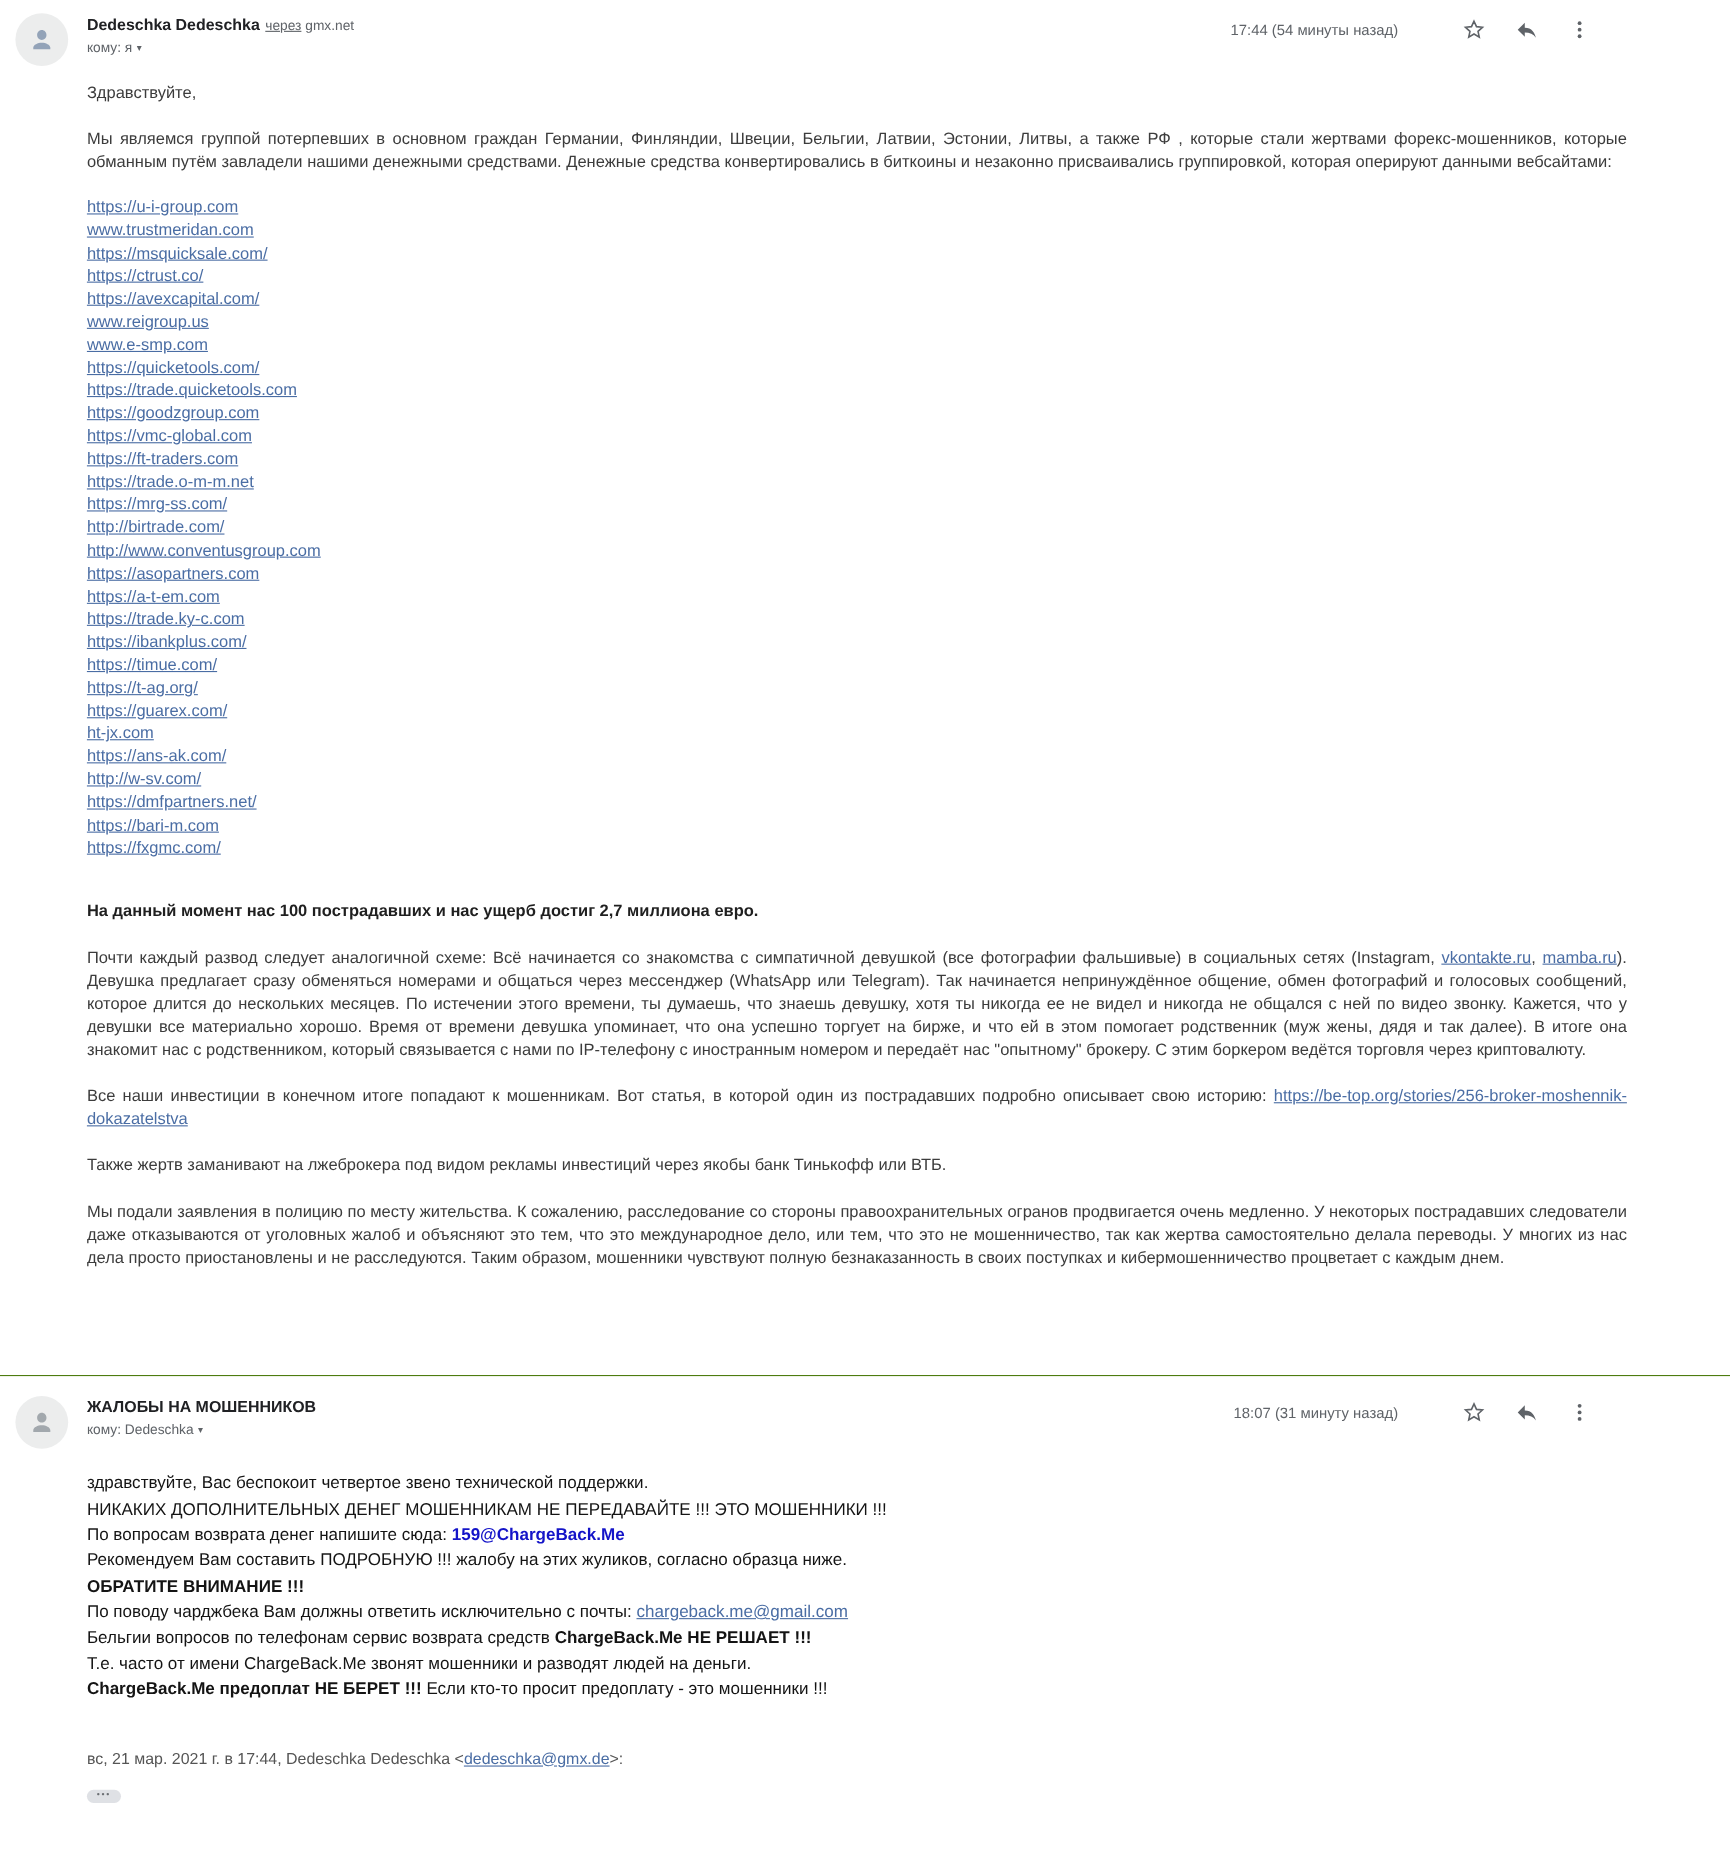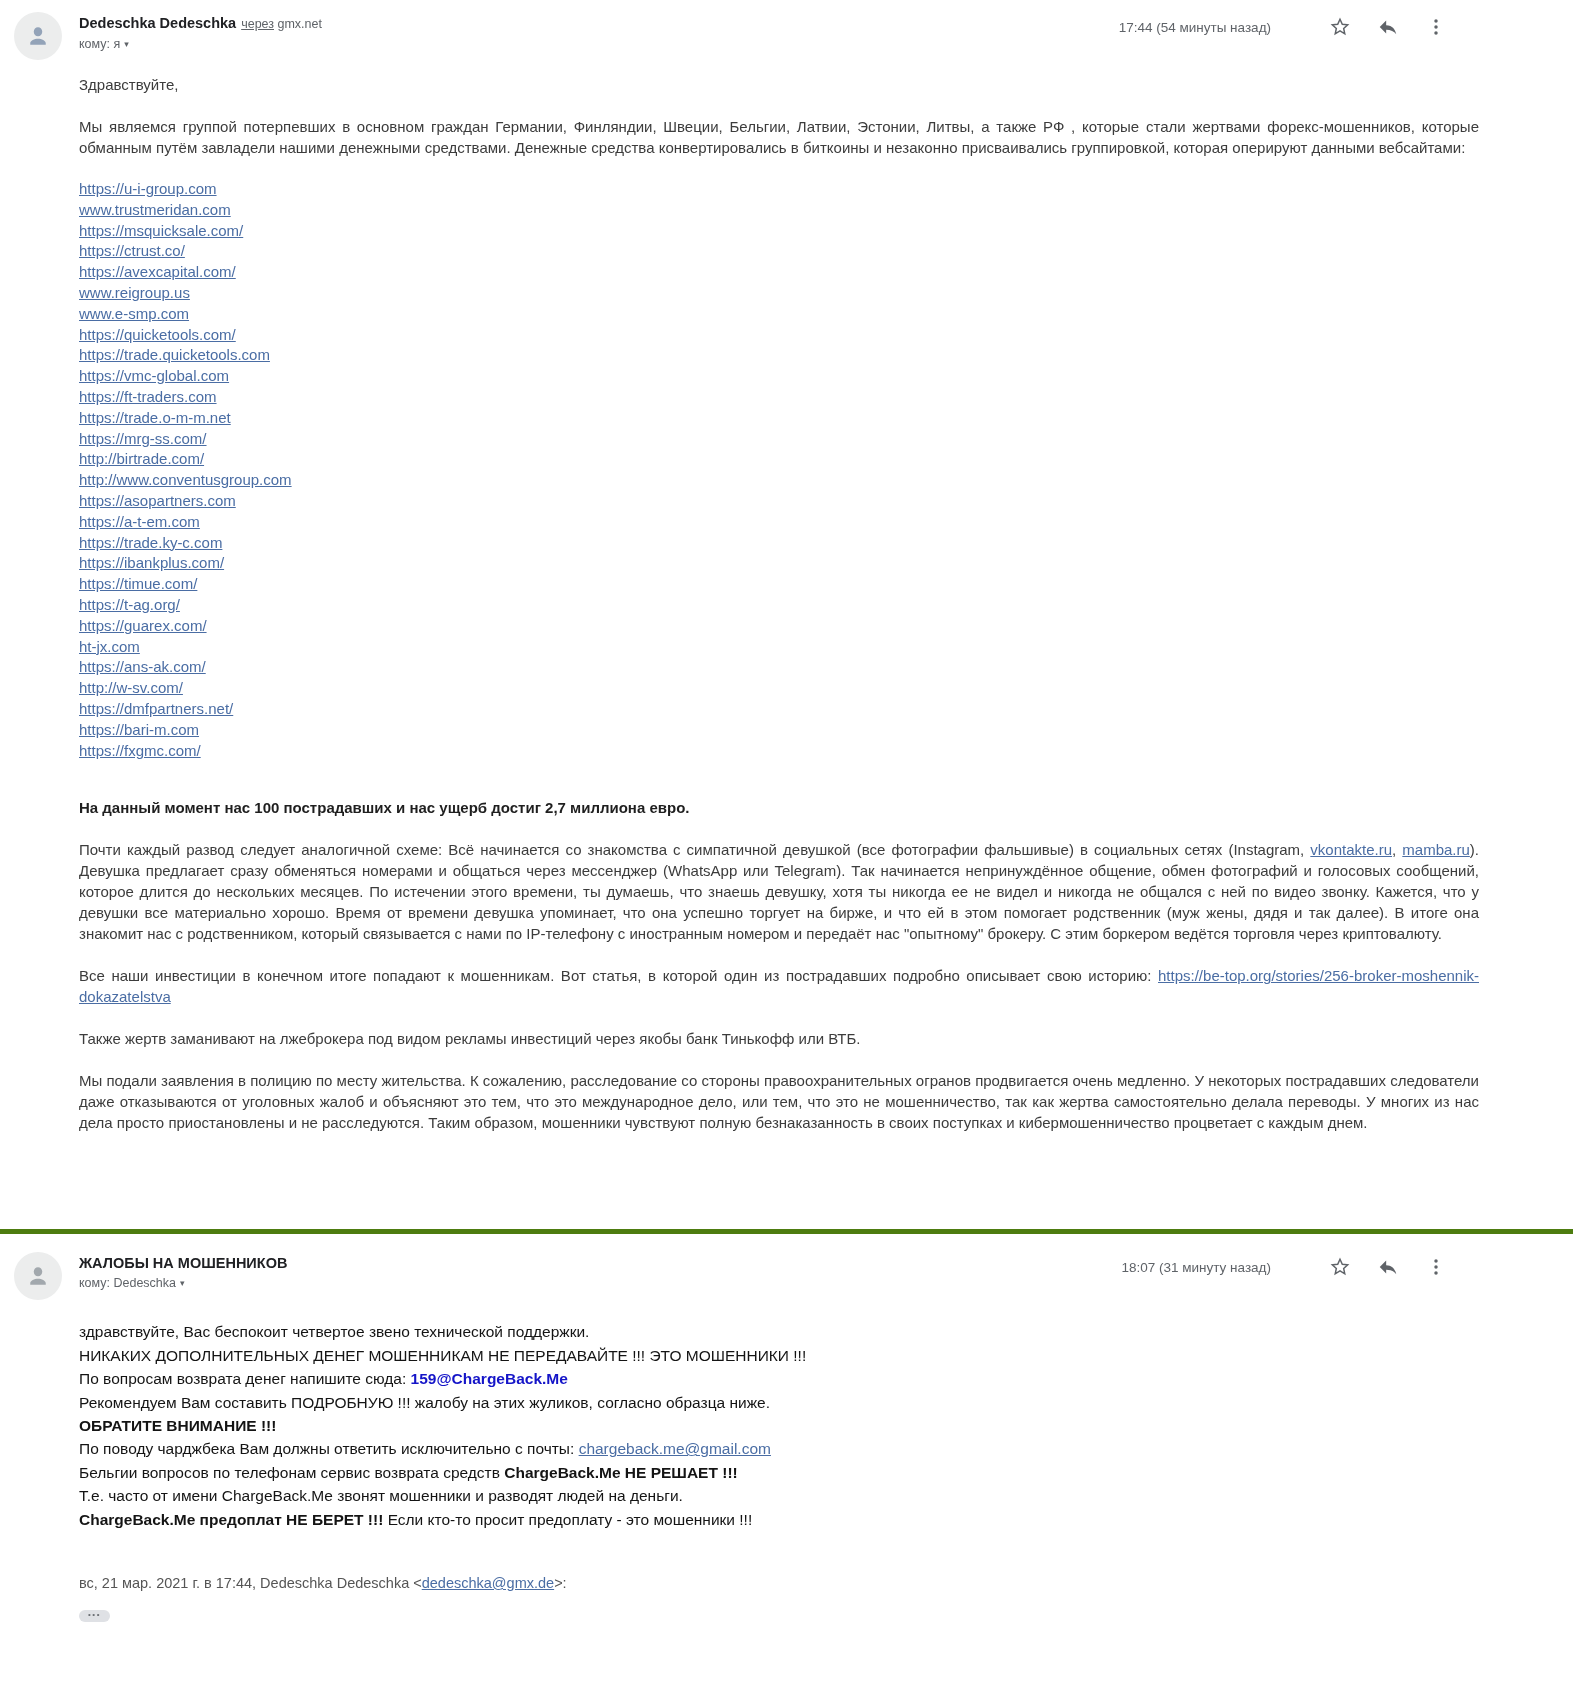--- a/index.html
+++ b/index.html
@@ -1,21 +1,21 @@
 <!DOCTYPE html>
 <html><head>
 <meta charset="utf-8">
 <style>
   html,body{margin:0;padding:0;background:#fff;}
   .page{
     width:1573px;height:1687px;background:#ffffff;overflow:hidden;position:relative;
     font-family:"Liberation Sans","DejaVu Sans",sans-serif;color:#3c3c3c;
   }
   .email{padding:12px 94px 0 14px;position:relative;}
-  .email2{border-top:5px solid #4d7c0f;margin-top:0;padding-top:18px;}
+  .email2{border-top:1px solid #4d7c0f;margin-top:0;padding-top:18px;}
   
   .msg-header{display:flex;align-items:flex-start;}
   .avatar{width:48px;height:48px;border-radius:50%;background:#eceded;margin-right:17px;
     display:flex;align-items:center;justify-content:center;flex:0 0 48px;cursor:pointer;}
   .sender-block{padding-top:2px;}
   .sender-line{font-size:14.5px;font-weight:bold;color:#202124;line-height:18px;}
   .via{font-weight:normal;font-size:12.5px;color:#5f6368;margin-left:5px;}
   .via-word{text-decoration:underline;}
   .meta-line{font-size:12.5px;color:#5f6368;margin-top:4px;cursor:pointer;}
   .arrow{font-size:9px;margin-left:4px;position:relative;top:-1px;}
@@ -89,20 +89,21 @@
       <div class="url-list">
           <div class="url-line"><a href="#" class="lnk">https://u-i-group.com</a></div>
           <div class="url-line"><a href="#" class="lnk">www.trustmeridan.com</a></div>
           <div class="url-line"><a href="#" class="lnk">https://msquicksale.com/</a></div>
           <div class="url-line"><a href="#" class="lnk">https://ctrust.co/</a></div>
           <div class="url-line"><a href="#" class="lnk">https://avexcapital.com/</a></div>
           <div class="url-line"><a href="#" class="lnk">www.reigroup.us</a></div>
           <div class="url-line"><a href="#" class="lnk">www.e-smp.com</a></div>
           <div class="url-line"><a href="#" class="lnk">https://quicketools.com/</a></div>
           <div class="url-line"><a href="#" class="lnk">https://trade.quicketools.com</a></div>
+          <div class="url-line"><a href="#" class="lnk">https://goodzgroup.com</a></div>
           <div class="url-line"><a href="#" class="lnk">https://vmc-global.com</a></div>
           <div class="url-line"><a href="#" class="lnk">https://ft-traders.com</a></div>
           <div class="url-line"><a href="#" class="lnk">https://trade.o-m-m.net</a></div>
           <div class="url-line"><a href="#" class="lnk">https://mrg-ss.com/</a></div>
           <div class="url-line"><a href="#" class="lnk">http://birtrade.com/</a></div>
           <div class="url-line"><a href="#" class="lnk">http://www.conventusgroup.com</a></div>
           <div class="url-line"><a href="#" class="lnk">https://asopartners.com</a></div>
           <div class="url-line"><a href="#" class="lnk">https://a-t-em.com</a></div>
           <div class="url-line"><a href="#" class="lnk">https://trade.ky-c.com</a></div>
           <div class="url-line"><a href="#" class="lnk">https://ibankplus.com/</a></div>

